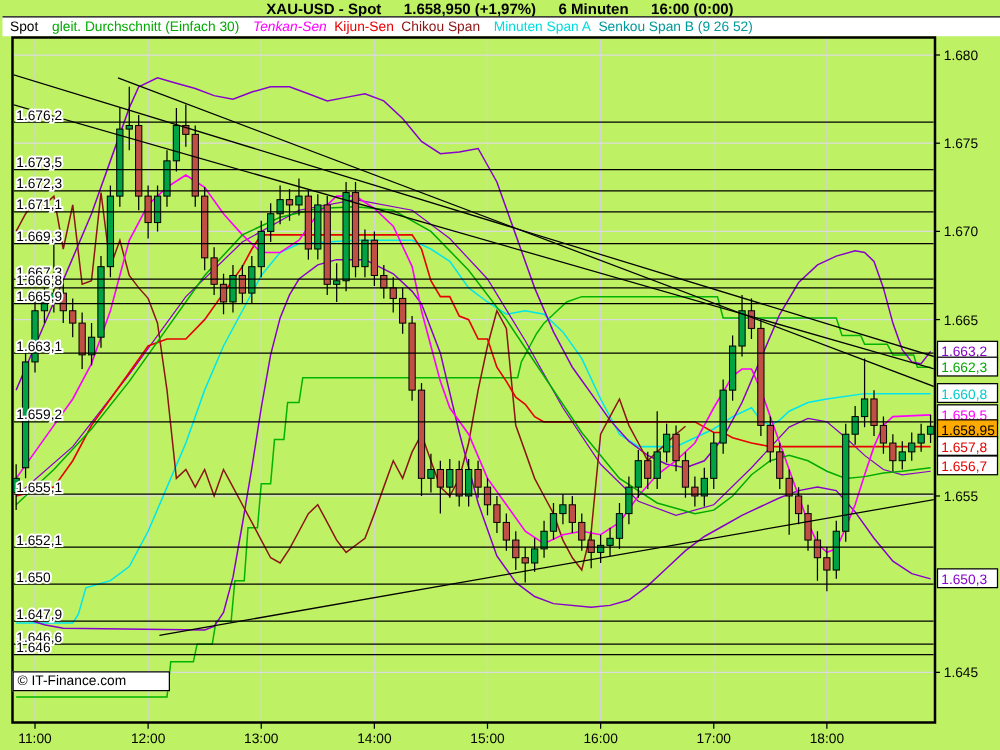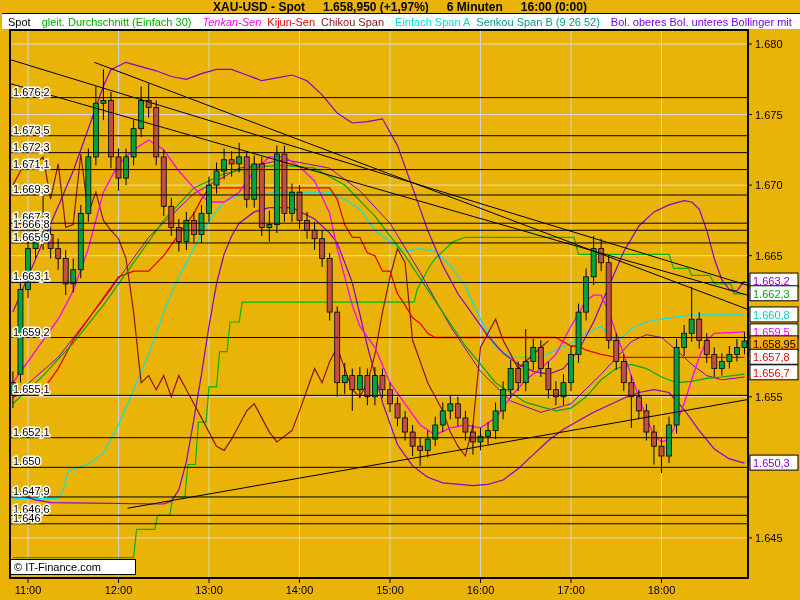--- a/index.html
+++ b/index.html
@@ -1,27 +1,27 @@
 <!DOCTYPE html>
 <html><head>
 <meta charset="utf-8">
 <style>
   html,body{margin:0;padding:0;background:#ffffff;}
-  #app{position:relative;width:800px;height:600px;background:#eab308;overflow:hidden;
+  #app{position:relative;width:800px;height:600px;background:#bef264;overflow:hidden;
        font-family:"Liberation Sans",sans-serif;-webkit-font-smoothing:none;}
   #titlebar{position:absolute;left:0;top:0;width:800px;height:13px;
     display:flex;justify-content:center;align-items:center;gap:18px;
     font-size:12px;font-weight:bold;color:#000;}
   #legendbar{position:absolute;left:2px;top:13px;width:795px;height:15px;
     border-top:1px solid #000;background:#fff;display:flex;align-items:center;
     white-space:nowrap;overflow:hidden;font-size:11px;padding-left:6px;}
   #legendbar .lg-item{margin-right:11px;}
   #legendbar .lg-item.tight{margin-right:6px;}
   #chart{position:absolute;left:0;top:0;}
-  #copyright{position:absolute;left:10px;top:559px;width:126px;height:16px;
+  #copyright{position:absolute;left:10px;top:537px;width:126px;height:16px;
     border:1px solid #000;background:#fff;font-size:11px;color:#000;
     display:flex;align-items:center;padding-left:3px;box-sizing:border-box;}
 </style>
 </head>
 <body>
 
 <div id="app">
 
   <div id="titlebar">
     <span>XAU-USD - Spot</span>
@@ -29,23 +29,22 @@
     <span>6 Minuten</span>
     <span>16:00 (0:00)</span>
   </div>
 
   <div id="legendbar">
       <span class="lg-item" style="color: rgb(0, 0, 0);">Spot</span>
       <span class="lg-item" style="color: rgb(0, 170, 0);">gleit. Durchschnitt (Einfach 30)</span>
       <span class="lg-item tight" style="color: rgb(255, 0, 255); font-style: italic;">Tenkan-Sen</span>
       <span class="lg-item tight" style="color: rgb(232, 0, 0);">Kijun-Sen</span>
       <span class="lg-item" style="color: rgb(139, 21, 21);">Chikou Span</span>
-      <span class="lg-item tight" style="color: rgb(0, 221, 221);">Einfach Span A</span>
+      <span class="lg-item tight" style="color: rgb(0, 221, 221);">Minuten Span A</span>
       <span class="lg-item" style="color: rgb(0, 153, 153);">Senkou Span B (9 26 52)</span>
-      <span class="lg-item" style="color: rgb(122, 0, 230);">Bol. oberes Bol. unteres Bollinger mit</span>
     </div>
 
   <svg id="chart" width="800" height="600">
       <defs>
         <clipPath id="plot">
           <rect x="11" y="31" width="736" height="546"></rect>
         </clipPath>
       </defs>
       <g>
         <line x1="28" y1="31" x2="28" y2="577" stroke="#d4d4d4" stroke-width="1"></line>

